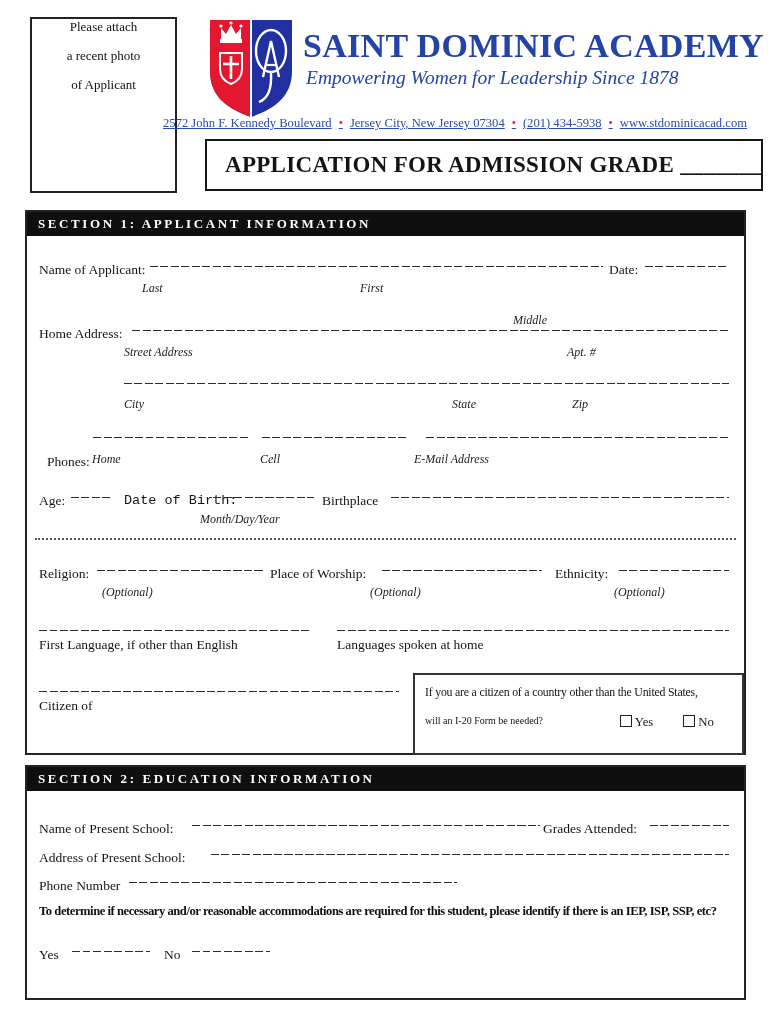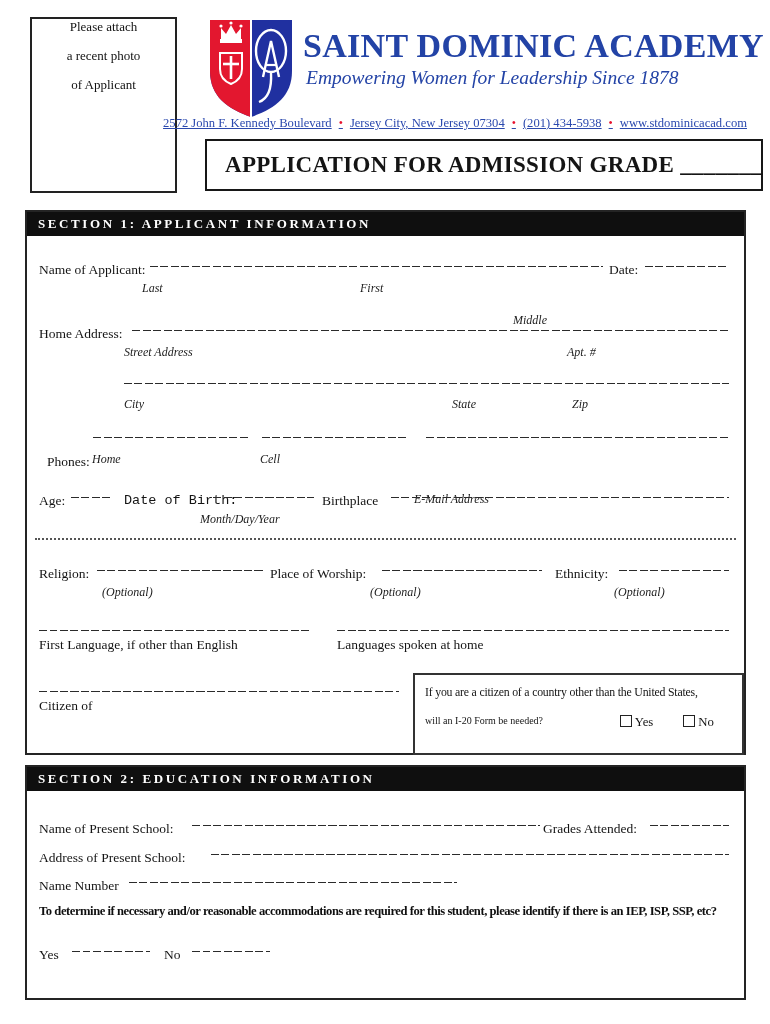--- a/index.html
+++ b/index.html
@@ -108,21 +108,21 @@
     <div class="sub" style="left:97px;top:186px;">City</div>
     <div class="sub" style="left:425px;top:186px;">State</div>
     <div class="sub" style="left:537px;top:186px;margin-left:8px;">Zip</div>
 
     <div class="lbl" style="left:20px;top:222px;margin-top:21px;">Phones:</div>
     <div class="uline" style="left:66px;top:211px;width:155px;"></div>
     <div class="uline" style="left:235px;top:211px;width:147px;"></div>
     <div class="uline" style="left:399px;top:211px;width:303px;"></div>
     <div class="sub" style="left:65px;top:241px;">Home</div>
     <div class="sub" style="left:233px;top:241px;">Cell</div>
-    <div class="sub" style="left:387px;top:241px;margin-top:40px;">E-Mail Address</div>
+    <div class="sub" style="left:387px;top:241px;">E-Mail Address</div>
 
     <div class="lbl" style="left:12px;top:282px;">Age:</div>
     <div class="uline" style="left:44px;top:271px;width:40px;"></div>
     <div class="lbl" style="left:97px;top:282px;font-family:Liberation Mono, monospace;">Date of Birth:</div>
     <div class="uline" style="left:186px;top:271px;width:101px;"></div>
     <div class="sub" style="left:173px;top:301px;">Month/Day/Year</div>
     <div class="lbl" style="left:295px;top:282px;">Birthplace</div>
     <div class="uline" style="left:364px;top:271px;width:338px;"></div>
 
     <div class="dotted" style="left:8px;top:326px;width:701px;"></div>
@@ -165,21 +165,21 @@
     </div>
 
     <div class="lbl" style="left:12px;top:55px;">Name of Present School:</div>
     <div class="uline" style="left:165px;top:44px;width:348px;"></div>
     <div class="lbl" style="left:516px;top:55px;">Grades Attended:</div>
     <div class="uline" style="left:623px;top:44px;width:79px;"></div>
 
     <div class="lbl" style="left:12px;top:84px;">Address of Present School:</div>
     <div class="uline" style="left:184px;top:73px;width:518px;"></div>
 
-    <div class="lbl" style="left:12px;top:112px;">Name Number</div>
+    <div class="lbl" style="left:12px;top:112px;">Phone Number</div>
     <div class="uline" style="left:102px;top:101px;width:328px;"></div>
 
     <div class="accom">To determine if necessary and/or reasonable accommodations are required for this student, please identify if there is an IEP, ISP, SSP, etc?</div>
 
     <div class="lbl" style="left:12px;top:181px;">Yes</div>
     <div class="uline" style="left:45px;top:170px;width:78px;"></div>
     <div class="lbl" style="left:137px;top:181px;">No</div>
     <div class="uline" style="left:165px;top:170px;width:78px;"></div>
 
   </div>

